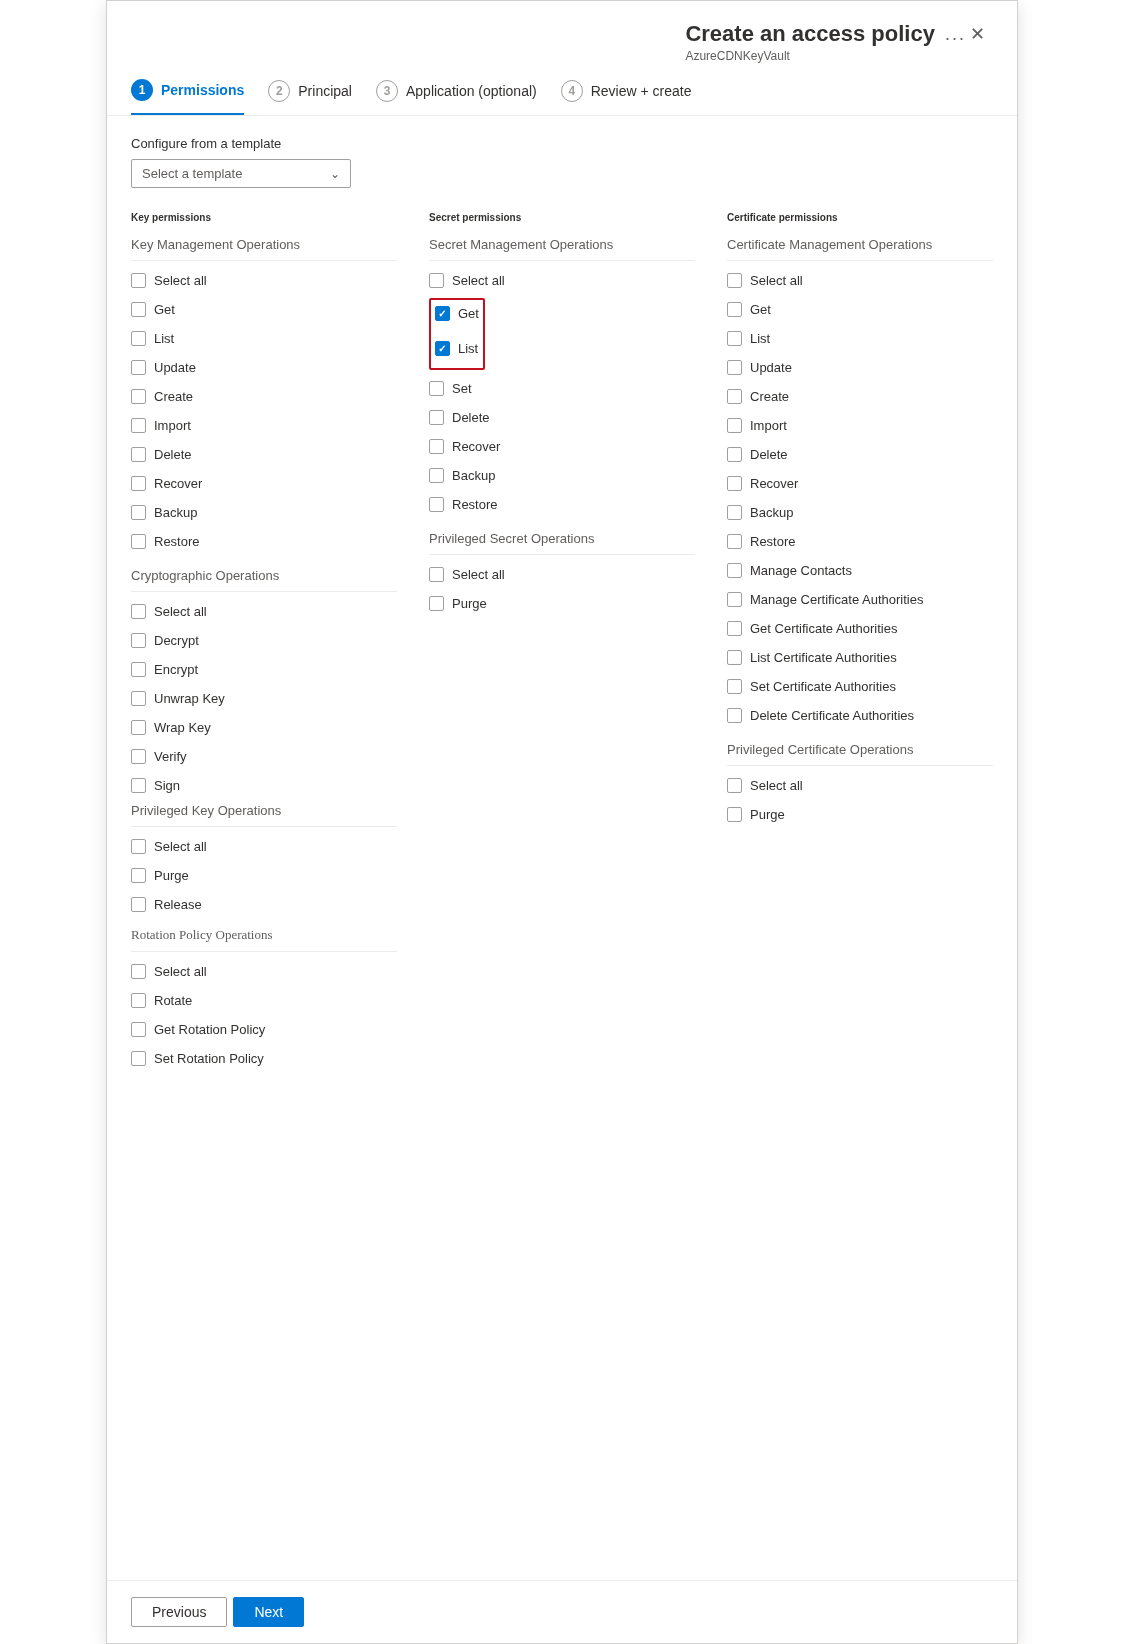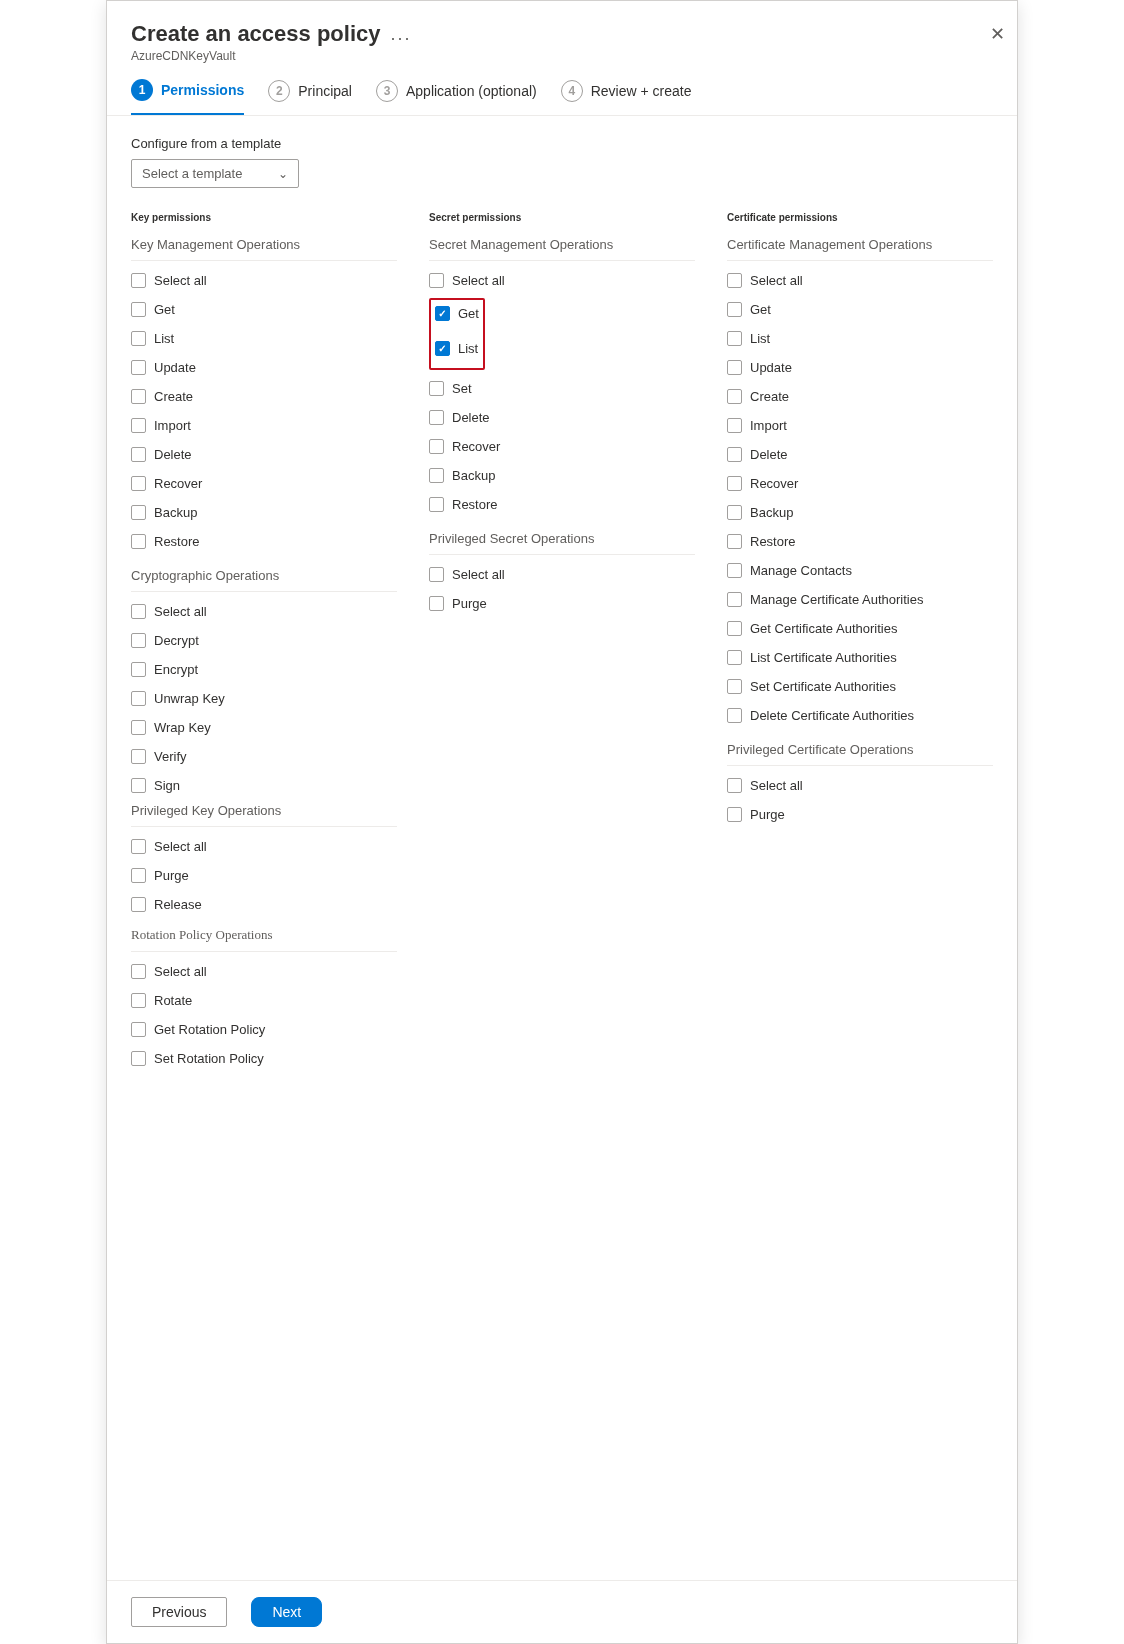--- a/index.html
+++ b/index.html
@@ -17,24 +17,24 @@
       width: 912px;
       background: #fff;
       border: 1px solid #d2d0ce;
       box-shadow: 0 4px 16px rgba(0,0,0,0.12);
       display: flex;
       flex-direction: column;
       min-height: 1644px;
       position: relative;
     }
     .dialog-header {
-      padding: 20px 8px 0 24px;
+      padding: 20px 28px 0 24px;
       display: flex;
       align-items: flex-start;
-      justify-content: space-between;
+      justify-content: flex-end;
     }
     .dialog-title-block { display: flex; align-items: center; gap: 10px; }
     .dialog-title {
       font-size: 22px;
       font-weight: 600;
       color: #323130;
     }
     .dialog-subtitle {
       font-size: 12px;
       color: #605e5c;
@@ -105,21 +105,21 @@
     .configure-label {
       font-size: 13px;
       color: #323130;
       margin-bottom: 8px;
     }
     .template-select {
       display: flex;
       align-items: center;
       border: 1px solid #a19f9d;
       border-radius: 2px;
-      width: 168px;
+      width: 220px;
       padding: 6px 10px;
       cursor: pointer;
       background: #fff;
       justify-content: space-between;
       margin-bottom: 24px;
     }
     .template-select-text { font-size: 13px; color: #605e5c; }
     .template-select-arrow { font-size: 12px; color: #605e5c; }
     .permissions-grid {
       display: grid;
@@ -182,41 +182,40 @@
       border-radius: 2px;
       padding: 2px 4px;
       display: inline-flex;
       flex-direction: column;
       gap: 6px;
     }
     .dialog-footer {
       padding: 16px 24px;
       border-top: 1px solid #edebe9;
       display: flex;
-      gap: 24px;
+      gap: 6px;
       align-items: center;
     }
     .btn {
       padding: 6px 20px;
       font-size: 14px;
       border-radius: 2px;
       border: 1px solid;
       cursor: pointer;
       font-family: inherit;
     }
     .btn-secondary {
       background: #fff;
       border-color: #a19f9d;
       color: #323130;
     }
     .btn-primary {
       background: #0078d4;
       border-color: #0078d4;
       color: #fff;
-      border-radius: 8px;
     }
   </style>
 </head>
 <body>
 
 <div class="dialog">
 
   <div class="dialog-header">
     <div>
       <div class="dialog-title-block">

